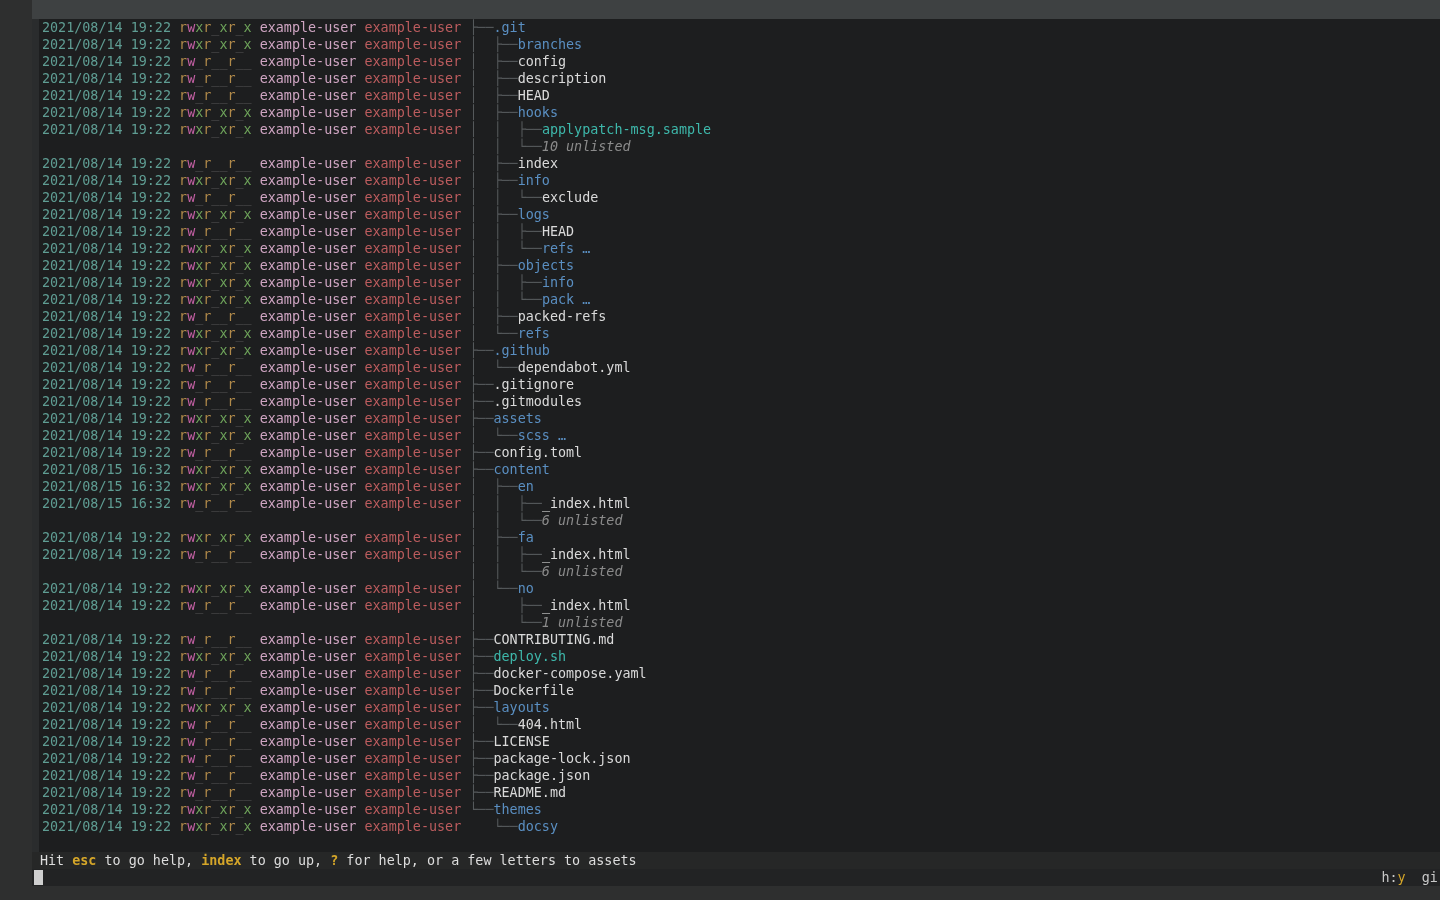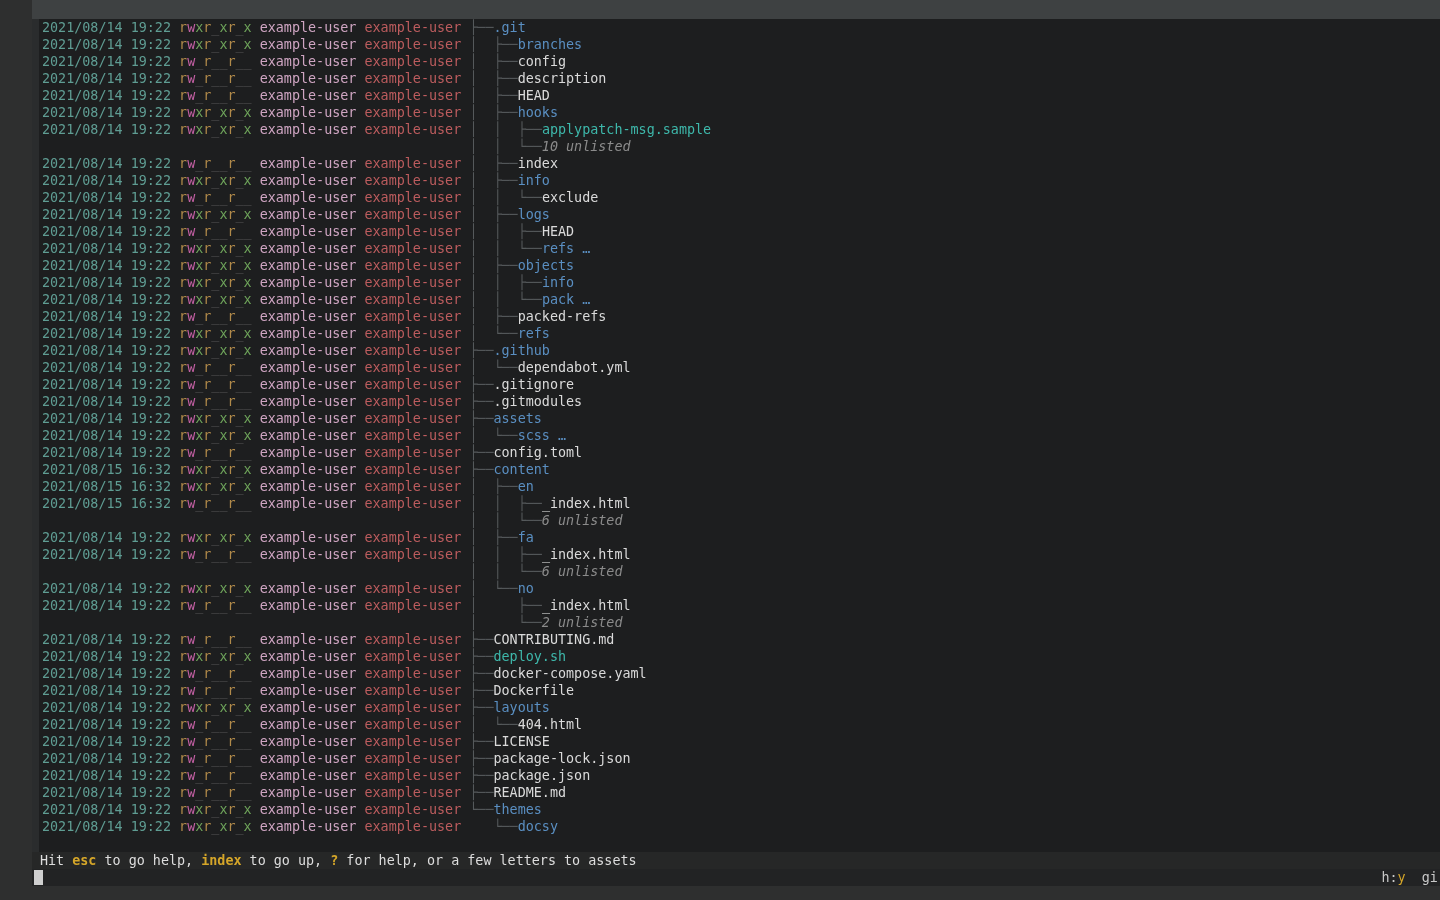--- a/index.html
+++ b/index.html
@@ -99,21 +99,21 @@
       <div class="row"><span class="c-date">2021/08/14</span> <span class="c-time">19:22</span> <span><span class="p-r">r</span><span class="p-w">w</span><span class="p-u">_</span><span class="p-r">r</span><span class="p-u">_</span><span class="p-u">_</span><span class="p-r">r</span><span class="p-u">_</span><span class="p-u">_</span></span> <span class="c-user">example-user</span> <span class="c-group">example-user</span> <span class="t-prefix">├──</span><span class="n-file">config.toml</span></div>
       <div class="row"><span class="c-date">2021/08/15</span> <span class="c-time">16:32</span> <span><span class="p-r">r</span><span class="p-w">w</span><span class="p-x">x</span><span class="p-r">r</span><span class="p-u">_</span><span class="p-x">x</span><span class="p-r">r</span><span class="p-u">_</span><span class="p-x">x</span></span> <span class="c-user">example-user</span> <span class="c-group">example-user</span> <span class="t-prefix">├──</span><span class="n-dir">content</span></div>
       <div class="row"><span class="c-date">2021/08/15</span> <span class="c-time">16:32</span> <span><span class="p-r">r</span><span class="p-w">w</span><span class="p-x">x</span><span class="p-r">r</span><span class="p-u">_</span><span class="p-x">x</span><span class="p-r">r</span><span class="p-u">_</span><span class="p-x">x</span></span> <span class="c-user">example-user</span> <span class="c-group">example-user</span> <span class="t-prefix">│  ├──</span><span class="n-dir">en</span></div>
       <div class="row"><span class="c-date">2021/08/15</span> <span class="c-time">16:32</span> <span><span class="p-r">r</span><span class="p-w">w</span><span class="p-u">_</span><span class="p-r">r</span><span class="p-u">_</span><span class="p-u">_</span><span class="p-r">r</span><span class="p-u">_</span><span class="p-u">_</span></span> <span class="c-user">example-user</span> <span class="c-group">example-user</span> <span class="t-prefix">│  │  ├──</span><span class="n-file">_index.html</span></div>
       <div class="row">                                                     <span class="t-prefix">│  │  └──</span><span class="n-unlisted">6 unlisted</span></div>
       <div class="row"><span class="c-date">2021/08/14</span> <span class="c-time">19:22</span> <span><span class="p-r">r</span><span class="p-w">w</span><span class="p-x">x</span><span class="p-r">r</span><span class="p-u">_</span><span class="p-x">x</span><span class="p-r">r</span><span class="p-u">_</span><span class="p-x">x</span></span> <span class="c-user">example-user</span> <span class="c-group">example-user</span> <span class="t-prefix">│  ├──</span><span class="n-dir">fa</span></div>
       <div class="row"><span class="c-date">2021/08/14</span> <span class="c-time">19:22</span> <span><span class="p-r">r</span><span class="p-w">w</span><span class="p-u">_</span><span class="p-r">r</span><span class="p-u">_</span><span class="p-u">_</span><span class="p-r">r</span><span class="p-u">_</span><span class="p-u">_</span></span> <span class="c-user">example-user</span> <span class="c-group">example-user</span> <span class="t-prefix">│  │  ├──</span><span class="n-file">_index.html</span></div>
       <div class="row">                                                     <span class="t-prefix">│  │  └──</span><span class="n-unlisted">6 unlisted</span></div>
       <div class="row"><span class="c-date">2021/08/14</span> <span class="c-time">19:22</span> <span><span class="p-r">r</span><span class="p-w">w</span><span class="p-x">x</span><span class="p-r">r</span><span class="p-u">_</span><span class="p-x">x</span><span class="p-r">r</span><span class="p-u">_</span><span class="p-x">x</span></span> <span class="c-user">example-user</span> <span class="c-group">example-user</span> <span class="t-prefix">│  └──</span><span class="n-dir">no</span></div>
       <div class="row"><span class="c-date">2021/08/14</span> <span class="c-time">19:22</span> <span><span class="p-r">r</span><span class="p-w">w</span><span class="p-u">_</span><span class="p-r">r</span><span class="p-u">_</span><span class="p-u">_</span><span class="p-r">r</span><span class="p-u">_</span><span class="p-u">_</span></span> <span class="c-user">example-user</span> <span class="c-group">example-user</span> <span class="t-prefix">│     ├──</span><span class="n-file">_index.html</span></div>
-      <div class="row">                                                     <span class="t-prefix">│     └──</span><span class="n-unlisted">2 unlisted</span></div>
+      <div class="row">                                                     <span class="t-prefix">│     └──</span><span class="n-unlisted">1 unlisted</span></div>
       <div class="row"><span class="c-date">2021/08/14</span> <span class="c-time">19:22</span> <span><span class="p-r">r</span><span class="p-w">w</span><span class="p-u">_</span><span class="p-r">r</span><span class="p-u">_</span><span class="p-u">_</span><span class="p-r">r</span><span class="p-u">_</span><span class="p-u">_</span></span> <span class="c-user">example-user</span> <span class="c-group">example-user</span> <span class="t-prefix">├──</span><span class="n-file">CONTRIBUTING.md</span></div>
       <div class="row"><span class="c-date">2021/08/14</span> <span class="c-time">19:22</span> <span><span class="p-r">r</span><span class="p-w">w</span><span class="p-x">x</span><span class="p-r">r</span><span class="p-u">_</span><span class="p-x">x</span><span class="p-r">r</span><span class="p-u">_</span><span class="p-x">x</span></span> <span class="c-user">example-user</span> <span class="c-group">example-user</span> <span class="t-prefix">├──</span><span class="n-exec">deploy.sh</span></div>
       <div class="row"><span class="c-date">2021/08/14</span> <span class="c-time">19:22</span> <span><span class="p-r">r</span><span class="p-w">w</span><span class="p-u">_</span><span class="p-r">r</span><span class="p-u">_</span><span class="p-u">_</span><span class="p-r">r</span><span class="p-u">_</span><span class="p-u">_</span></span> <span class="c-user">example-user</span> <span class="c-group">example-user</span> <span class="t-prefix">├──</span><span class="n-file">docker-compose.yaml</span></div>
       <div class="row"><span class="c-date">2021/08/14</span> <span class="c-time">19:22</span> <span><span class="p-r">r</span><span class="p-w">w</span><span class="p-u">_</span><span class="p-r">r</span><span class="p-u">_</span><span class="p-u">_</span><span class="p-r">r</span><span class="p-u">_</span><span class="p-u">_</span></span> <span class="c-user">example-user</span> <span class="c-group">example-user</span> <span class="t-prefix">├──</span><span class="n-file">Dockerfile</span></div>
       <div class="row"><span class="c-date">2021/08/14</span> <span class="c-time">19:22</span> <span><span class="p-r">r</span><span class="p-w">w</span><span class="p-x">x</span><span class="p-r">r</span><span class="p-u">_</span><span class="p-x">x</span><span class="p-r">r</span><span class="p-u">_</span><span class="p-x">x</span></span> <span class="c-user">example-user</span> <span class="c-group">example-user</span> <span class="t-prefix">├──</span><span class="n-dir">layouts</span></div>
       <div class="row"><span class="c-date">2021/08/14</span> <span class="c-time">19:22</span> <span><span class="p-r">r</span><span class="p-w">w</span><span class="p-u">_</span><span class="p-r">r</span><span class="p-u">_</span><span class="p-u">_</span><span class="p-r">r</span><span class="p-u">_</span><span class="p-u">_</span></span> <span class="c-user">example-user</span> <span class="c-group">example-user</span> <span class="t-prefix">│  └──</span><span class="n-file">404.html</span></div>
       <div class="row"><span class="c-date">2021/08/14</span> <span class="c-time">19:22</span> <span><span class="p-r">r</span><span class="p-w">w</span><span class="p-u">_</span><span class="p-r">r</span><span class="p-u">_</span><span class="p-u">_</span><span class="p-r">r</span><span class="p-u">_</span><span class="p-u">_</span></span> <span class="c-user">example-user</span> <span class="c-group">example-user</span> <span class="t-prefix">├──</span><span class="n-file">LICENSE</span></div>
       <div class="row"><span class="c-date">2021/08/14</span> <span class="c-time">19:22</span> <span><span class="p-r">r</span><span class="p-w">w</span><span class="p-u">_</span><span class="p-r">r</span><span class="p-u">_</span><span class="p-u">_</span><span class="p-r">r</span><span class="p-u">_</span><span class="p-u">_</span></span> <span class="c-user">example-user</span> <span class="c-group">example-user</span> <span class="t-prefix">├──</span><span class="n-file">package-lock.json</span></div>
       <div class="row"><span class="c-date">2021/08/14</span> <span class="c-time">19:22</span> <span><span class="p-r">r</span><span class="p-w">w</span><span class="p-u">_</span><span class="p-r">r</span><span class="p-u">_</span><span class="p-u">_</span><span class="p-r">r</span><span class="p-u">_</span><span class="p-u">_</span></span> <span class="c-user">example-user</span> <span class="c-group">example-user</span> <span class="t-prefix">├──</span><span class="n-file">package.json</span></div>
       <div class="row"><span class="c-date">2021/08/14</span> <span class="c-time">19:22</span> <span><span class="p-r">r</span><span class="p-w">w</span><span class="p-u">_</span><span class="p-r">r</span><span class="p-u">_</span><span class="p-u">_</span><span class="p-r">r</span><span class="p-u">_</span><span class="p-u">_</span></span> <span class="c-user">example-user</span> <span class="c-group">example-user</span> <span class="t-prefix">├──</span><span class="n-file">README.md</span></div>

